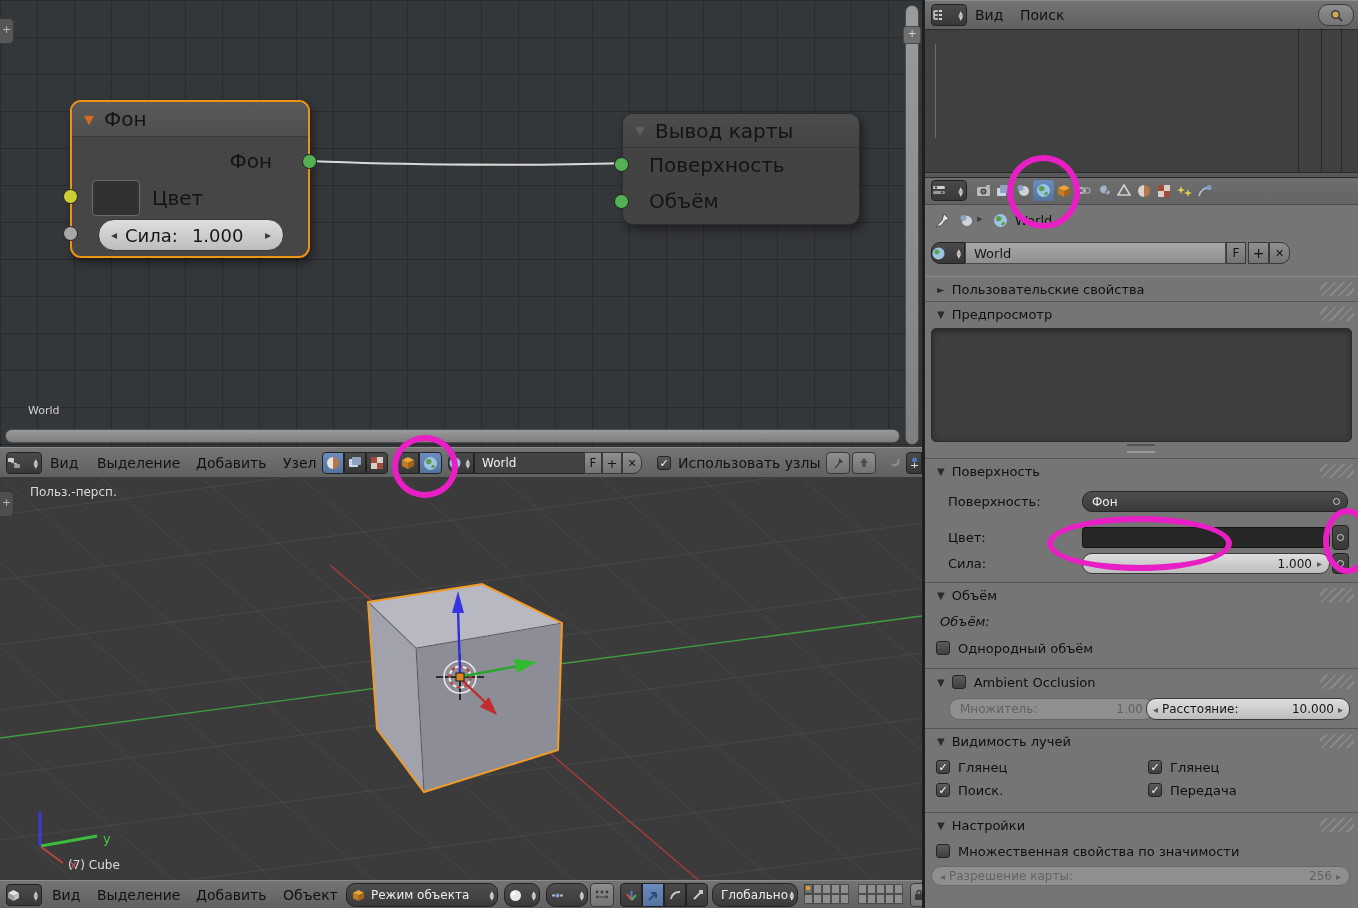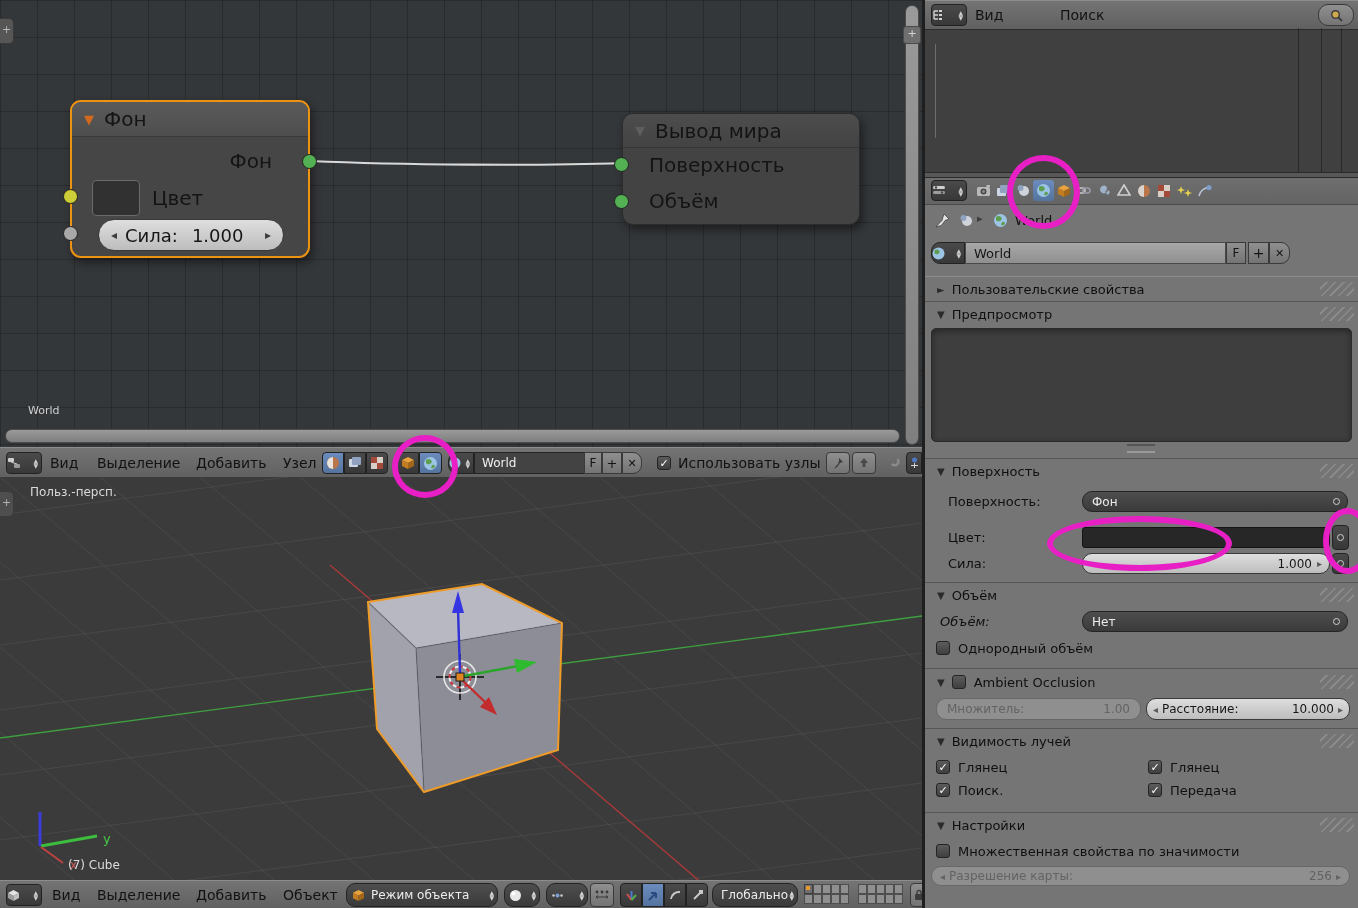--- a/index.html
+++ b/index.html
@@ -67,21 +67,21 @@
         <span style="margin-left:auto;color:#3c3c3c;font-size:12px;">▸</span>
       </div>
       <div class="socket" style="right:-9px;top:52px;background:#53b153;"></div>
       <div class="socket" style="left:-9px;top:87px;background:#cdcd37;"></div>
       <div class="socket" style="left:-9px;top:124px;background:#a8a8a8;"></div>
     </div>
 
     <div class="node" style="left:622px;top:113px;width:238px;height:112px;background:#434343;border:1px solid #2c2c2c;">
       <div class="abs" style="left:0;top:0;right:0;height:33px;background:linear-gradient(#4d4d4d,#434343);border-radius:10px 10px 0 0;border-bottom:1px solid #373737;display:flex;align-items:center;">
         <span style="color:#5e5e5e;font-size:13px;margin:0 10px 0 12px;">▼</span>
-        <span class="nlabel" style="font-size:20px;">Вывод мира</span>
+        <span class="nlabel" style="font-size:20px;">Вывод карты</span>
       </div>
       <span class="nlabel abs" style="left:26px;top:39px;font-size:20px;">Поверхность</span>
       <span class="nlabel abs" style="left:26px;top:75px;font-size:20px;">Объём</span>
       <div class="socket" style="left:-9px;top:43px;background:#53b153;"></div>
       <div class="socket" style="left:-9px;top:80px;background:#53b153;"></div>
     </div>
 
     <span class="abs" style="left:28px;top:404px;color:#cfcfcf;font-size:11px;">World</span>
 
     <div class="abs scrollthumb" style="left:5px;top:429px;width:893px;height:12px;"></div>
@@ -391,21 +391,21 @@
             <rect x="7" y="1" width="3" height="2" fill="#d0d0d0"></rect>
             <rect x="7" y="5" width="3" height="2" fill="#d0d0d0"></rect>
             <rect x="7" y="9" width="3" height="2" fill="#d0d0d0"></rect>
           </svg>
         <span class="updn">
             <span>▲</span>
             <span>▼</span>
           </span>
       </div>
       <span class="abs menu" style="left:50px;top:0;line-height:28px;">Вид</span>
-      <span class="abs menu" style="left:95px;top:0;line-height:28px;margin-left:40px;">Поиск</span>
+      <span class="abs menu" style="left:95px;top:0;line-height:28px;">Поиск</span>
       <div class="abs btn-lite" style="left:393px;top:3px;width:36px;height:22px;border-radius:10px;">
         <svg width="13" height="13">
             <circle cx="5.5" cy="5.5" r="3.8" fill="#cfa94f" stroke="#3a3a3a" stroke-width="1.4"></circle>
             <line x1="8.5" y1="8.5" x2="12" y2="12" stroke="#3a3a3a" stroke-width="1.8"></line>
           </svg>
       </div>
     </div>
 
     <div class="abs" style="left:10px;top:44px;width:1px;height:94px;background:#6d6d6d;"></div>
 
@@ -591,34 +591,30 @@
     <div class="abs btn-dark" style="left:407px;top:375px;width:17px;height:21px;border-radius:4px;">
         <span class="dotbtn"></span>
       </div>
 
     <div class="abs" style="left:0;top:404px;width:433px;height:24px;border-top:1px solid #565656;display:flex;align-items:center;">
       <span class="phdr-t" style="margin-left:12px;">▼</span>
       <span class="lbl">Объём</span>
       <div class="stripes" style="margin-left:auto;margin-right:4px;"></div>
     </div>
     <span class="abs lbl" style="left:15px;top:436px;font-style:italic;">Объём:</span>
-    <div class="abs ddark" style="left:157px;top:433px;width:266px;height:21px;padding-left:9px;border-radius:10px;">
-      <span>Нет</span>
-      <span class="dotbtn" style="margin-left:auto;margin-right:7px;"></span>
-    </div>
     <div class="abs chk" style="left:11px;top:463px;"></div>
     <span class="abs lbl" style="left:33px;top:463px;">Однородный объём</span>
 
     <div class="abs" style="left:0;top:490px;width:433px;height:26px;border-top:1px solid #565656;display:flex;align-items:center;">
       <span class="phdr-t" style="margin-left:12px;">▼</span>
       <span class="chk" style="margin-right:8px;"></span>
       <span class="lbl">Ambient Occlusion</span>
       <div class="stripes" style="margin-left:auto;margin-right:4px;"></div>
     </div>
-    <div class="abs slider dis" style="left:11px;top:520px;width:205px;height:22px;padding:0 10px;">
+    <div class="abs slider dis" style="left:24px;top:520px;width:205px;height:22px;padding:0 10px;">
       <span>Множитель:</span>
       <span style="margin-left:auto;">1.00</span>
     </div>
     <div class="abs slider" style="left:221px;top:520px;width:204px;height:22px;padding:0 6px;">
       <span style="color:#5a5a5a;font-size:10px;margin-right:4px;">◂</span>
       <span>Расстояние:</span>
       <span style="margin-left:auto;">10.000</span>
       <span style="color:#5a5a5a;font-size:10px;margin-left:4px;">▸</span>
     </div>
 

